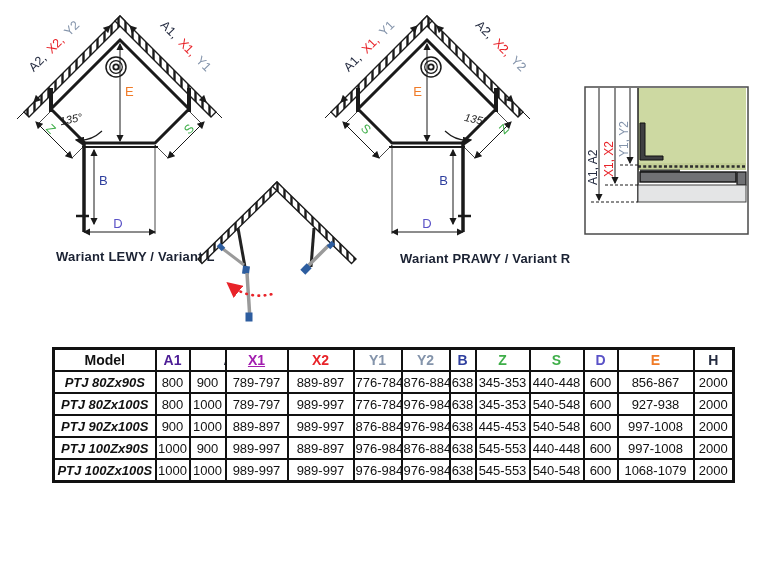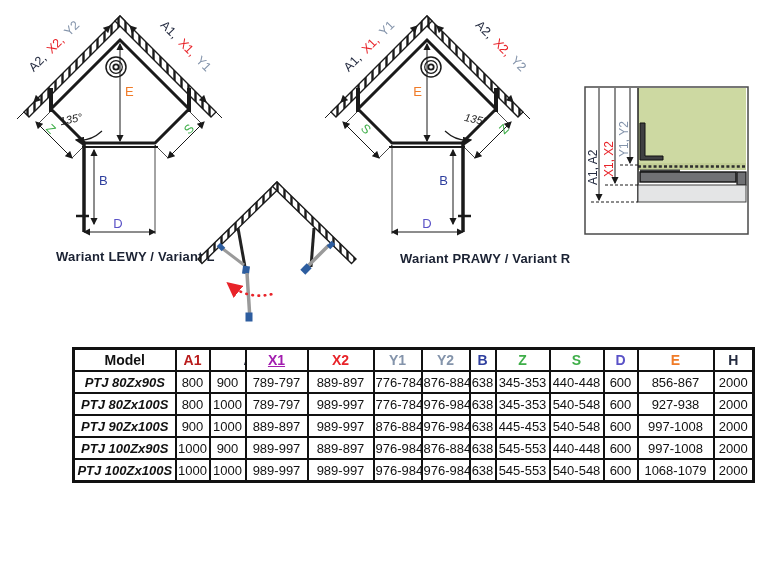--- a/index.html
+++ b/index.html
@@ -7,21 +7,21 @@
     width:782px;height:586px;position:relative;background:#ffffff;
     font-family:"Liberation Sans", sans-serif;overflow:hidden;
   }
   .abs{position:absolute;}
   svg text{font-family:"Liberation Sans", sans-serif;}
   .caption{
     position:absolute;font-size:13px;font-weight:bold;color:#1b2233;
     white-space:nowrap;letter-spacing:0.2px;
   }
   table.spec{
-    position:absolute;left:72px;top:347px;width:546px;
+    position:absolute;left:52px;top:347px;width:546px;
     border-collapse:collapse;table-layout:fixed;border:3px solid #111;
     background:#fff;
   }
   table.spec th, table.spec td{
     border:2px solid #111;text-align:center;vertical-align:middle;
     height:20px;padding:0 1px;font-size:13px;color:#111;overflow:hidden;
     white-space:nowrap;
   }
   table.spec th{font-size:14px;font-weight:bold;}
   table.spec td.model{font-weight:bold;font-style:italic;font-size:13px;}
@@ -210,21 +210,21 @@
       <col style="width:26px">
       <col style="width:54px">
     <col style="width:54px">
       <col style="width:34px">
       <col style="width:76px">
     <col style="width:40px">
   </colgroup>
   <thead>
     <tr>
         <th style="color: rgb(17, 17, 17);">Model</th>
-        <th style="color: #b91c1c; margin-top: 40px;">A1</th>
+        <th style="color: #4c1d95; margin-top: 40px;">A1</th>
         <th style="color: rgb(36, 43, 64); padding-left: 33px;">A2</th>
         <th style="color: #a21caf; text-decoration: underline;">X1</th>
         <th style="color: rgb(232, 35, 41);">X2</th>
         <th style="color: rgb(132, 148, 171);">Y1</th>
         <th style="color: rgb(132, 148, 171);">Y2</th>
         <th style="color: rgb(46, 63, 158);">B</th>
         <th style="color: rgb(63, 174, 73);">Z</th>
         <th style="color: rgb(63, 174, 73);">S</th>
         <th style="color: rgb(90, 82, 199);">D</th>
         <th style="color: rgb(240, 123, 40);">E</th>

